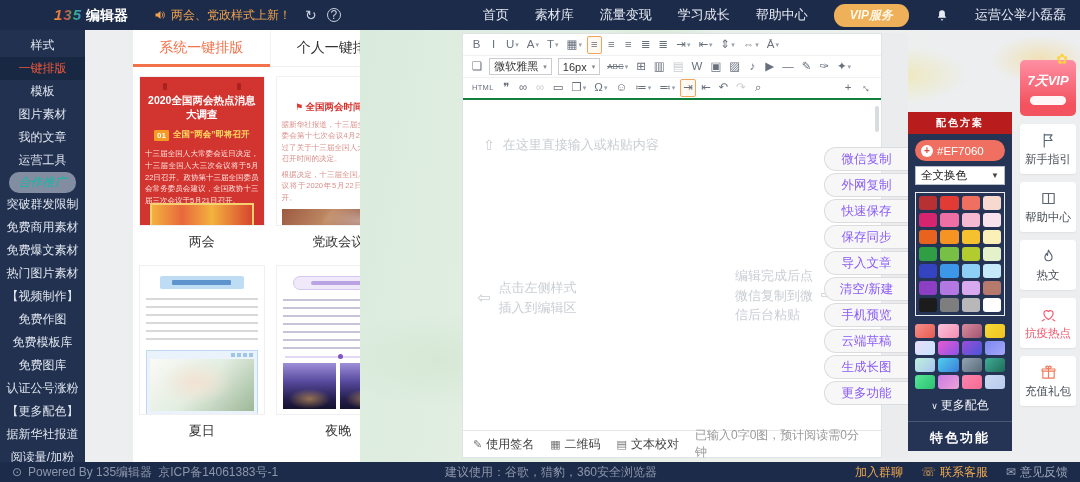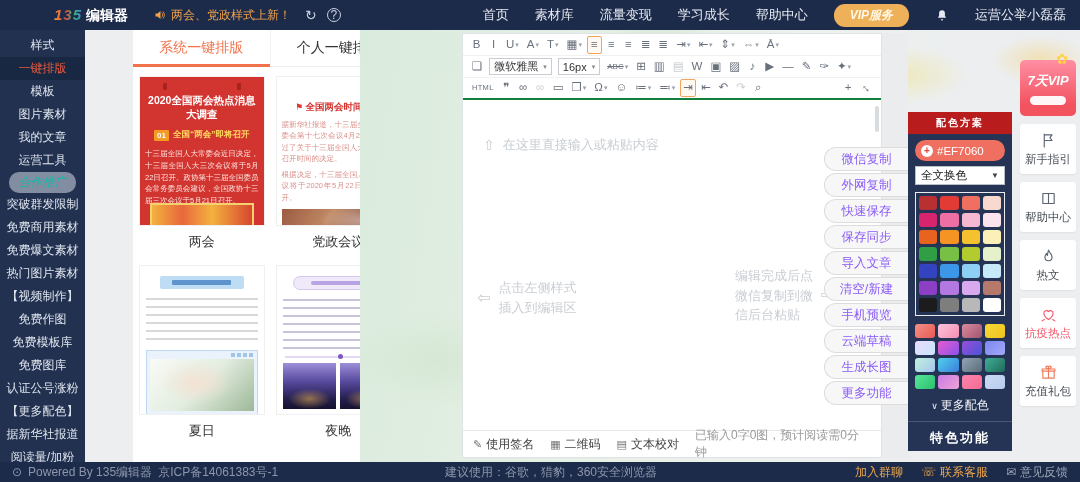--- a/index.html
+++ b/index.html
@@ -27,21 +27,21 @@
               padding:3px 16px; border-radius:11px; cursor:pointer; }
   .bell { width:14px; height:15px; }
   .username { font-size:13px; white-space:nowrap; cursor:pointer; }
 
   
   .bottombar { position:absolute; left:0; top:462px; width:1080px; height:20px; background:#1D2B4A;
                display:flex; align-items:center; font-size:12px; color:#8C96AA; padding:0 12px; }
   .bottombar .pow { display:flex; gap:6px; align-items:center; }
   .bottombar .suggest { position:absolute; left:445px; }
   .bottombar .links { margin-left:auto; display:flex; gap:18px; align-items:center; }
-  .blink { cursor:pointer; display:flex; gap:4px; align-items:center; }
+  .blink { cursor:pointer; display:flex; gap:4px; align-items:center;font-family:Liberation Serif, serif; }
   .blink.orange { color:#EFA94E; }
   .blink.gray { color:#9AA3B5; }
 
   
   .sidebar { position:absolute; left:0; top:30px; width:85px; height:432px; background:#223150;
              display:flex; flex-direction:column; justify-content:space-around; padding:4px 0; }
   .side-item { color:#DFE5EE; font-size:12px; text-align:center; padding:3px 0; cursor:pointer; white-space:nowrap; }
   .side-item.active { background:#192842; color:#F0583C; }
   .side-item.pill { background:rgba(148,158,175,.85); border-radius:10px; margin:0 9px; color:#14b8a6; padding:2px 0;font-style:italic; }
 

